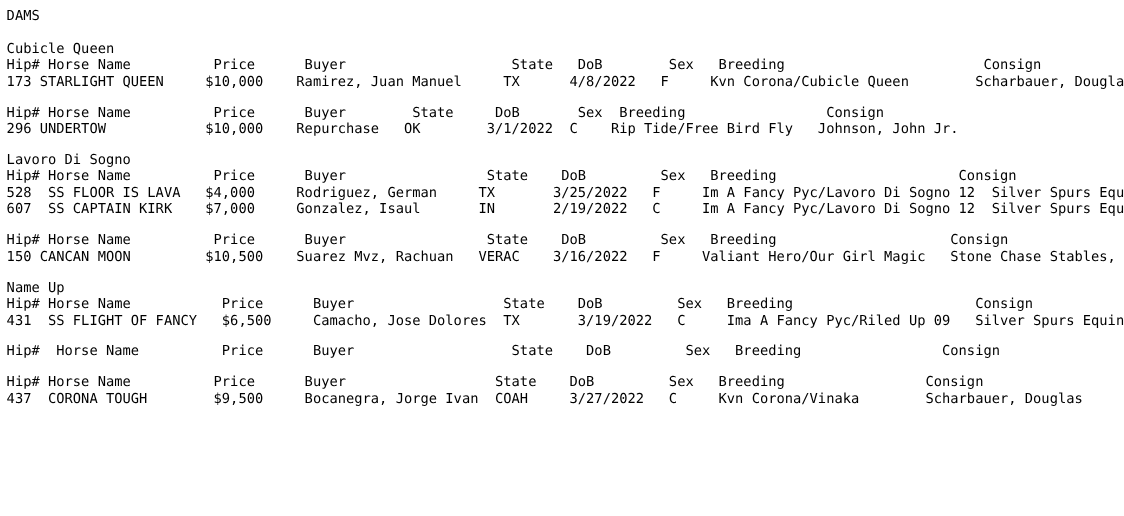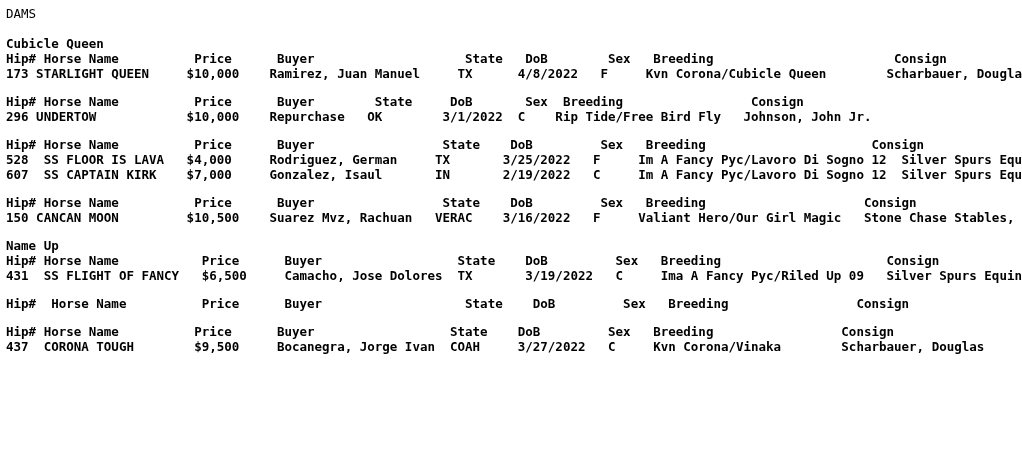--- a/index.html
+++ b/index.html
@@ -19,21 +19,20 @@
   #page {
     padding: 6px 14px 0 6px;
     box-sizing: border-box;
   }
   .doc-title {
     white-space: pre;
     margin-bottom: 15px;
   }
   .dam-group {
     margin-bottom: 13px;
-    font-weight: bold;
   }
   .dam-name,
   .col-head,
   .entry-row {
     white-space: pre;
   }
   .col-head {
     letter-spacing: 0;
   }
 </style>
@@ -46,20 +45,21 @@
       <div class="dam-group">
         <div class="dam-name">Cubicle Queen</div>
         <div class="col-head">Hip# Horse Name          Price      Buyer                    State   DoB        Sex   Breeding                        Consign</div>
         <div class="entry-row">173 STARLIGHT QUEEN     $10,000    Ramirez, Juan Manuel     TX      4/8/2022   F     Kvn Corona/Cubicle Queen        Scharbauer, Douglas</div>
       </div>
       <div class="dam-group">
         <div class="col-head">Hip# Horse Name          Price      Buyer        State     DoB       Sex  Breeding                 Consign</div>
         <div class="entry-row">296 UNDERTOW            $10,000    Repurchase   OK        3/1/2022  C    Rip Tide/Free Bird Fly   Johnson, John Jr.</div>
       </div>
       <div class="dam-group">
+        <div class="dam-name">Lavoro Di Sogno</div>
         <div class="col-head">Hip# Horse Name          Price      Buyer                 State    DoB         Sex   Breeding                      Consign</div>
         <div class="entry-row">528  SS FLOOR IS LAVA   $4,000     Rodriguez, German     TX       3/25/2022   F     Im A Fancy Pyc/Lavoro Di Sogno 12  Silver Spurs Equine</div>
         <div class="entry-row">607  SS CAPTAIN KIRK    $7,000     Gonzalez, Isaul       IN       2/19/2022   C     Im A Fancy Pyc/Lavoro Di Sogno 12  Silver Spurs Equi</div>
       </div>
       <div class="dam-group">
         <div class="col-head">Hip# Horse Name          Price      Buyer                 State    DoB         Sex   Breeding                     Consign</div>
         <div class="entry-row">150 CANCAN MOON         $10,500    Suarez Mvz, Rachuan   VERAC    3/16/2022   F     Valiant Hero/Our Girl Magic   Stone Chase Stables, Llc</div>
       </div>
       <div class="dam-group">
         <div class="dam-name">Name Up</div>

